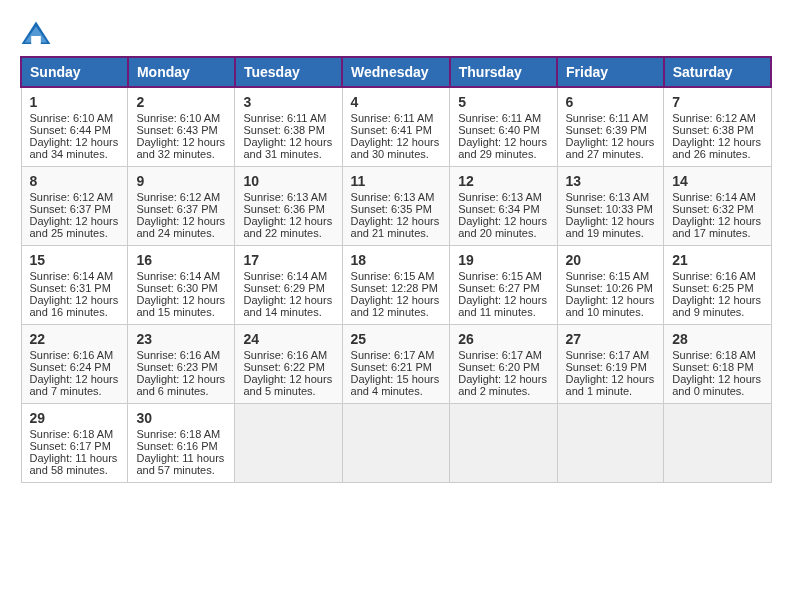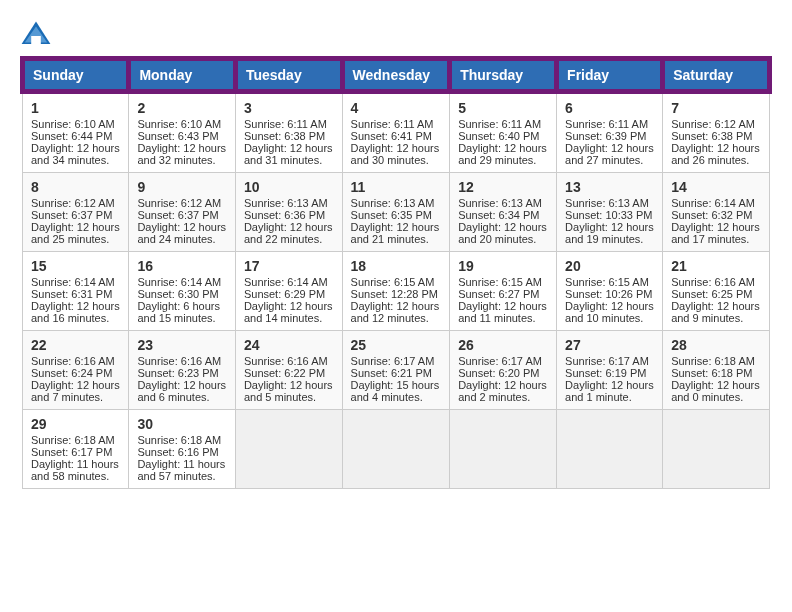--- a/index.html
+++ b/index.html
@@ -48,21 +48,21 @@
       border-collapse: collapse;
       margin-top: 8px;
     }
     .calendar thead th {
       background-color: #2e6db4;
       color: #fff;
       text-align: left;
       padding: 6px 8px;
       font-size: 14px;
       font-weight: bold;
-      border: 5px solid #701a75;
+      border: 2px solid #701a75;
     }
     .calendar tbody td {
       vertical-align: top;
       padding: 6px 8px;
       border: 1px solid #ccc;
       font-size: 11px;
       color: #333;
       width: 108px;
       min-height: 80px;
       background: #fff;
@@ -206,21 +206,21 @@
         <td>
           <span class="day-number">15</span>
           <div>Sunrise: 6:14 AM</div>
           <div>Sunset: 6:31 PM</div>
           <div>Daylight: 12 hours and 16 minutes.</div>
         </td>
         <td>
           <span class="day-number">16</span>
           <div>Sunrise: 6:14 AM</div>
           <div>Sunset: 6:30 PM</div>
-          <div>Daylight: 6 hours and 15 minutes.</div>
+          <div>Daylight: 12 hours and 15 minutes.</div>
         </td>
         <td>
           <span class="day-number">17</span>
           <div>Sunrise: 6:14 AM</div>
           <div>Sunset: 6:29 PM</div>
           <div>Daylight: 12 hours and 14 minutes.</div>
         </td>
         <td>
           <span class="day-number">18</span>
           <div>Sunrise: 6:15 AM</div>

